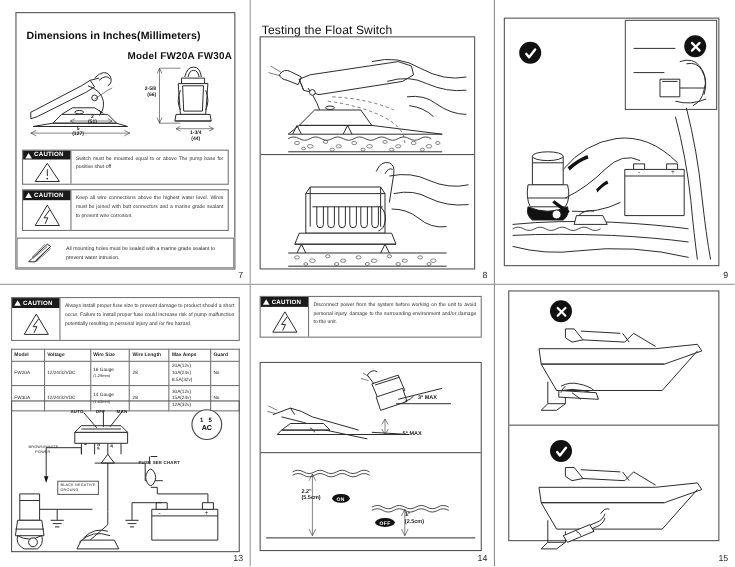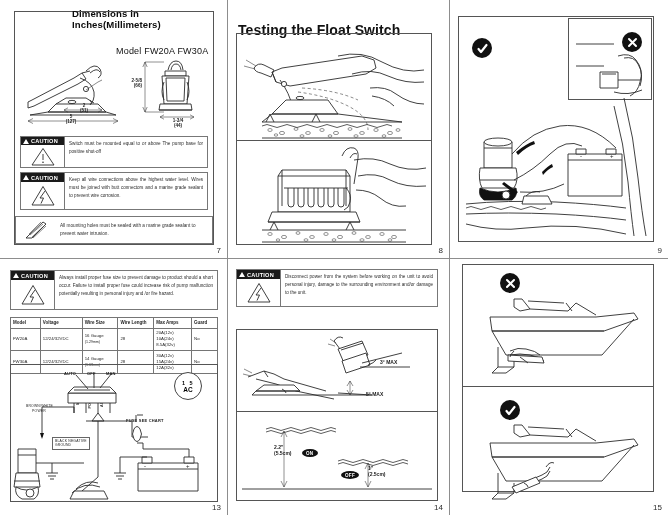--- a/index.html
+++ b/index.html
@@ -36,22 +36,22 @@
     font-family: "Liberation Sans", sans-serif;
   }
 
   .frame {
     position: absolute;
     border: 1px solid #555;
   }
 
   .panel-title {
     position: absolute;
-    font-weight: bold;
-    font-size: 14px;
+    font-weight: normal;
+    font-size: 11px;
     color: #111;
     letter-spacing: .1px;
   }
 
   
   .caution {
     position: absolute;
     border: 1px solid #777;
     background: #fff;
     display: flex;
@@ -116,21 +116,21 @@
     position: absolute;
     font-size: 4.6px;
     line-height: 1.15;
     text-align: center;
     color: #1f1f1f;
     font-weight: bold;
     filter: blur(0.15px);
   }
   .model-line {
     position: absolute;
-    font-weight: normal;
+    font-weight: bold;
     font-size: 9px;
     color: #111;
     letter-spacing: .2px;
     padding-left: 48px;
   }
   .head-line {
     position: absolute;
     font-weight: bold;
     font-size: 9.6px;
     color: #0c0c0c;
@@ -228,21 +228,21 @@
   .water { fill: none; stroke: #333; stroke-width: 0.8; }
 </style>
 </head>
 <body>
 
 <div id="page">
 
   <div class="panel p7">
     <div class="frame" style="left:14px; top:11px; width:200px; height:234px;"></div>
 
-    <div class="head-line" style="left:24px; top:8px;margin-left:48px;">Dimensions in Inches(Millimeters)</div>
+    <div class="head-line" style="left:24px; top:27px;">Dimensions in Inches(Millimeters)</div>
     <div class="model-line" style="left:68px; top:46px;">Model FW20A  FW30A</div>
 
     <svg style="position:absolute; left:20px; top:60px;" width="130" height="66" viewBox="0 0 130 66">
       <path class="ln" d="M8 42 L12 40 L54 18 L62 13 L70 11"></path>
       <path class="ln" d="M8 48 L14 46 L58 24 L66 19"></path>
       <path class="ln" d="M8 42 L8 48"></path>
       <path class="ln" d="M62 13 L66 19"></path>
       <path class="ln" d="M66 11 q9 -9 14 -2 q3 6 -2 9"></path>
       <path class="ln" d="M70 13 q7 -6 10 -1"></path>
       <path class="ln" d="M60 18 q12 4 14 14 q1 9 -5 14"></path>

